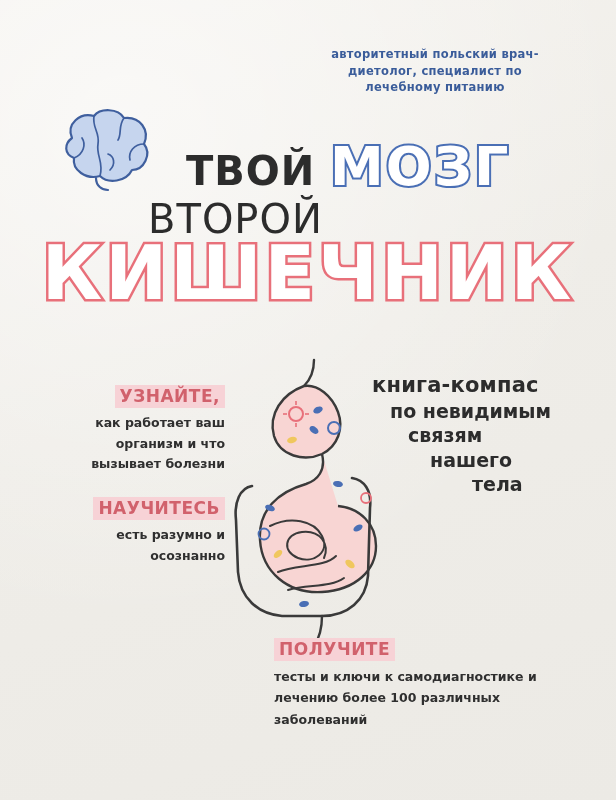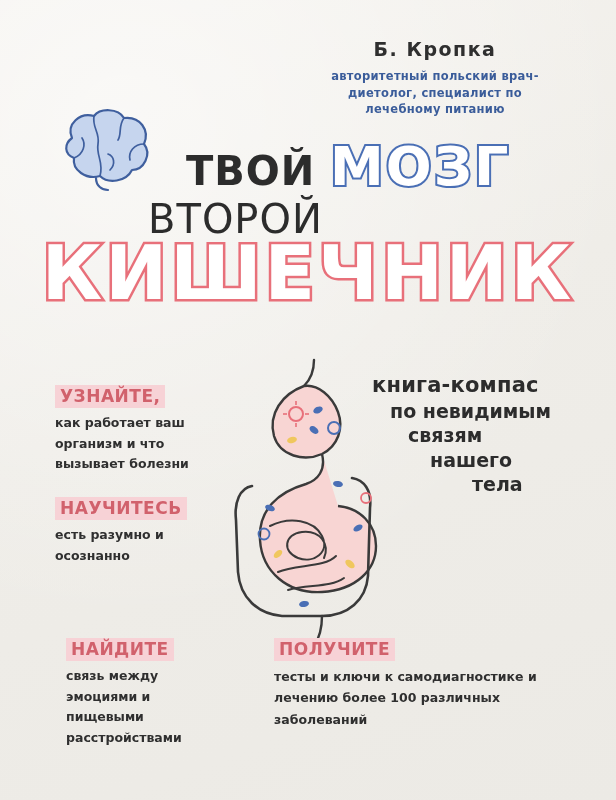--- a/index.html
+++ b/index.html
@@ -127,21 +127,21 @@
     height: 290px;
   }
 
   
   .bullets-left {
     position: absolute;
     top: 385px;
     left: 55px;
     width: 170px;
   }
-  .bullet-group { margin-bottom: 22px; }
+  .bullet-group { margin-bottom: 22px; text-align: right; }
   .hl {
     display: inline-block;
     font-size: 17px;
     font-weight: 800;
     letter-spacing: 0.5px;
     color: #d1616c;
     background: #f7d2d6;
     padding: 1px 5px 2px 5px;
     margin-bottom: 5px;
   }
@@ -185,21 +185,20 @@
     width: 290px;
   }
   .bottom-right .btext { line-height: 1.7; }
 </style>
 </head>
 <body>
 
 <div class="cover">
 
   <div class="author-block">
-    <div class="author-name">Б. Кропка</div>
     <div class="author-sub">авторитетный польский врач-диетолог, специалист по лечебному питанию</div>
   </div>
 
   <div class="brain">
     <svg viewBox="0 0 108 92" width="108" height="92">
       <g fill="#c6d5ee" stroke="#3f5f9e" stroke-width="2.2" stroke-linejoin="round" stroke-linecap="round">
         <path d="M20 34 C14 20 28 8 42 12 C48 4 66 4 72 14 C88 12 98 26 92 40 C100 50 92 66 80 66 C74 78 56 80 48 72 C34 76 20 66 22 54 C12 50 12 40 20 34 Z"></path>
       </g>
       <g fill="none" stroke="#3f5f9e" stroke-width="1.7" stroke-linecap="round">
         <path d="M42 12 C40 24 48 28 46 40 C44 52 52 58 48 72"></path>
@@ -278,22 +277,18 @@
   </div>
 
   <div class="compass">
     <div class="c1">книга-компас</div>
     <div class="c2">по невидимым</div>
     <div class="c3">связям</div>
     <div class="c4">нашего</div>
     <div class="c5">тела</div>
   </div>
 
-  <div class="bottom-left">
-    <span class="hl">НАЙДИТЕ</span>
-    <div class="btext">связь между эмоциями и пищевыми расстройствами</div>
-  </div>
   <div class="bottom-right">
     <span class="hl">ПОЛУЧИТЕ</span>
     <div class="btext">тесты и ключи к самодиагностике и лечению более 100 различных заболеваний</div>
   </div>
 
 </div>
 
 </body></html>

